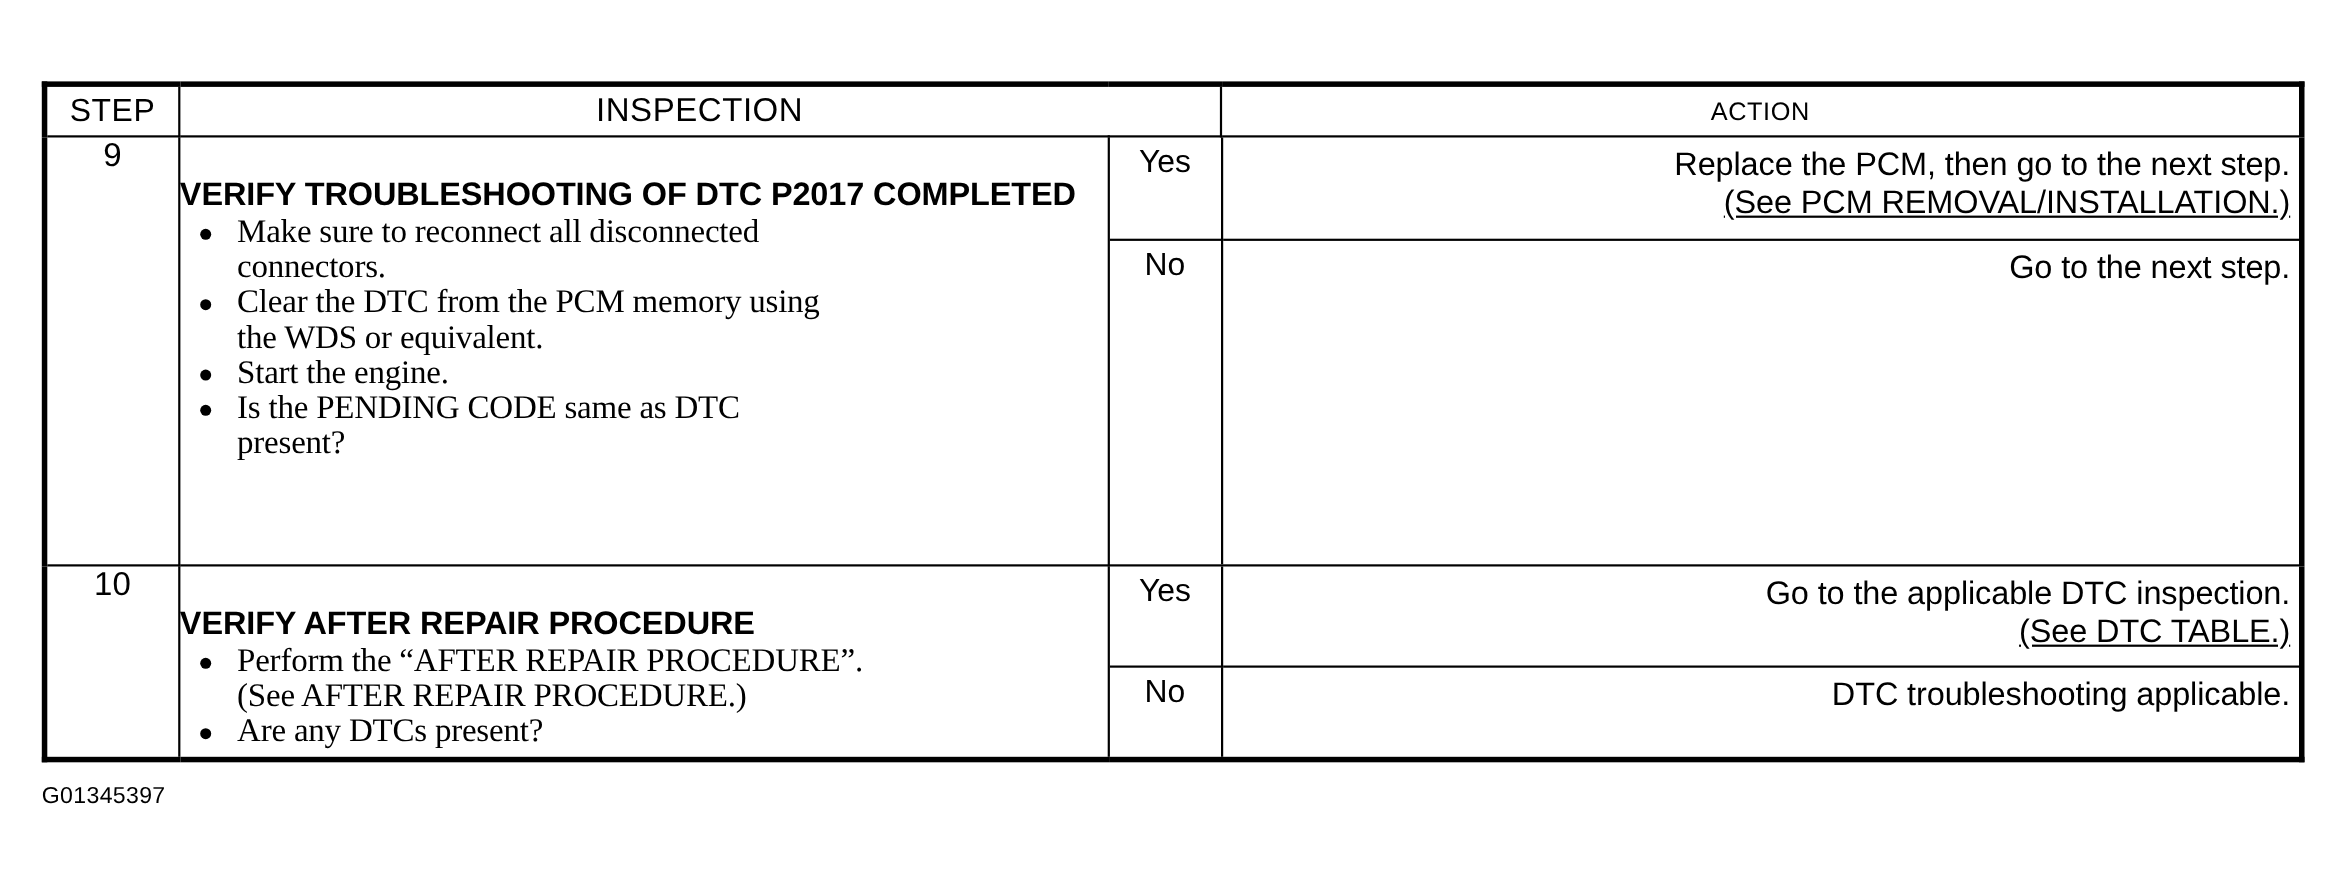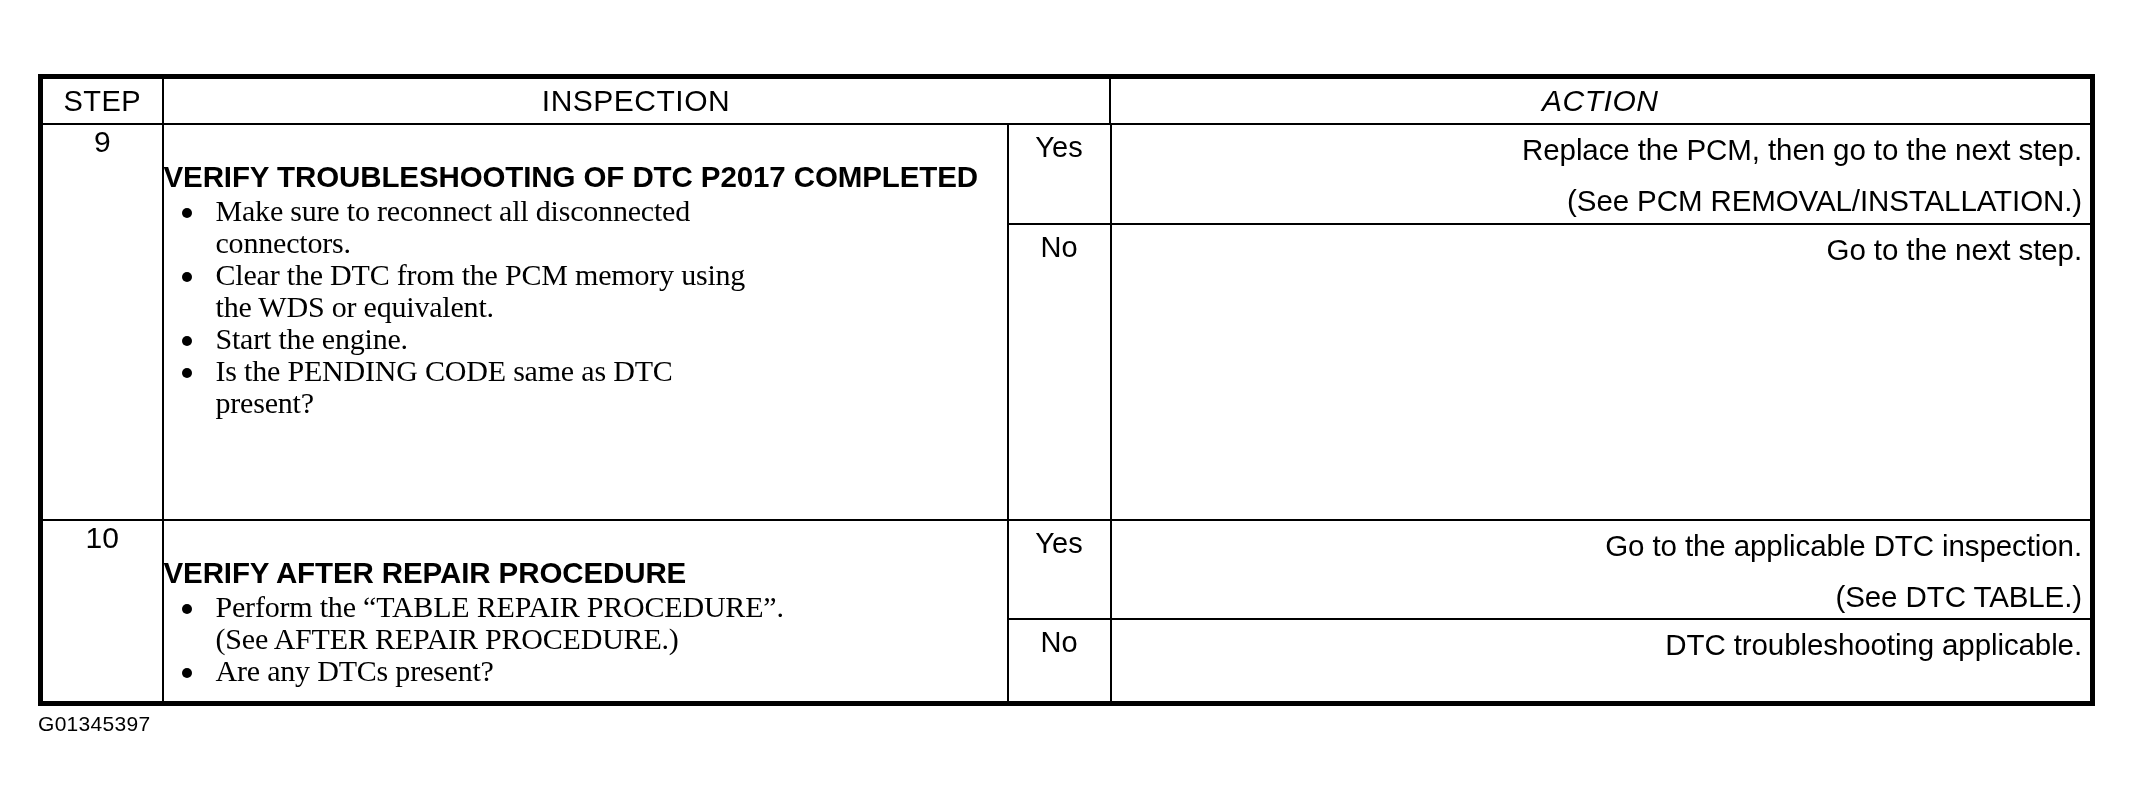--- a/index.html
+++ b/index.html
@@ -59,21 +59,21 @@
   
   .hdr {
     height: 44px;
     font-size: 30px;
     letter-spacing: 0.5px;
     line-height: 44px;
     white-space: nowrap;
   }
   .hdr-step  { font-size: 29px; }
   .hdr-insp  { font-size: 30px; }
-  .hdr-act   { font-size: 30px; font-style: italic; }
+  .hdr-act   { font-size: 23px; }
 
   
   .step-cell {
     text-align: center;
     font-size: 30px;
     padding-top: 12px;
   }
 
   
   .insp-cell {
@@ -137,21 +137,21 @@
     padding-top: 8px;
   }
   .split td.s-act {
     padding: 9px 8px 6px 12px;
     font-size: 29.5px;
     line-height: 1.06;
     letter-spacing: -0.1px;
     text-align: right;
   }
   .split td.s-act .ln { display: block; }
-  .split td.s-act .ln + .ln { margin-top: 20px; }
+  .split td.s-act .ln + .ln { margin-top: 4px; text-decoration: underline; }
 
   .h-r9a { height: 93px; }
   .h-r9b { height: 295px; }
   .h-r10a { height: 91px; }
   .h-r10b { height: 82px; }
 
   
   .fig-id {
     position: absolute;
     left: 38px;
@@ -239,21 +239,21 @@
       <tr class="last-row">
         <td class="step-cell">10</td>
 
         <td class="insp-cell">
           <div class="insp-title">
             <span class="ln">VERIFY AFTER REPAIR PROCEDURE</span>
           </div>
           <ul class="insp-list">
             <li>
               <span class="bullet"></span>
-              <span class="ln">Perform the “TABLE REPAIR PROCEDURE”.</span>
+              <span class="ln">Perform the “AFTER REPAIR PROCEDURE”.</span>
               <span class="ln">(See AFTER REPAIR PROCEDURE.)</span>
             </li>
             <li>
               <span class="bullet"></span>
               <span class="ln">Are any DTCs present?</span>
             </li>
           </ul>
         </td>
 
         <td colspan="2" style="padding:0;">

